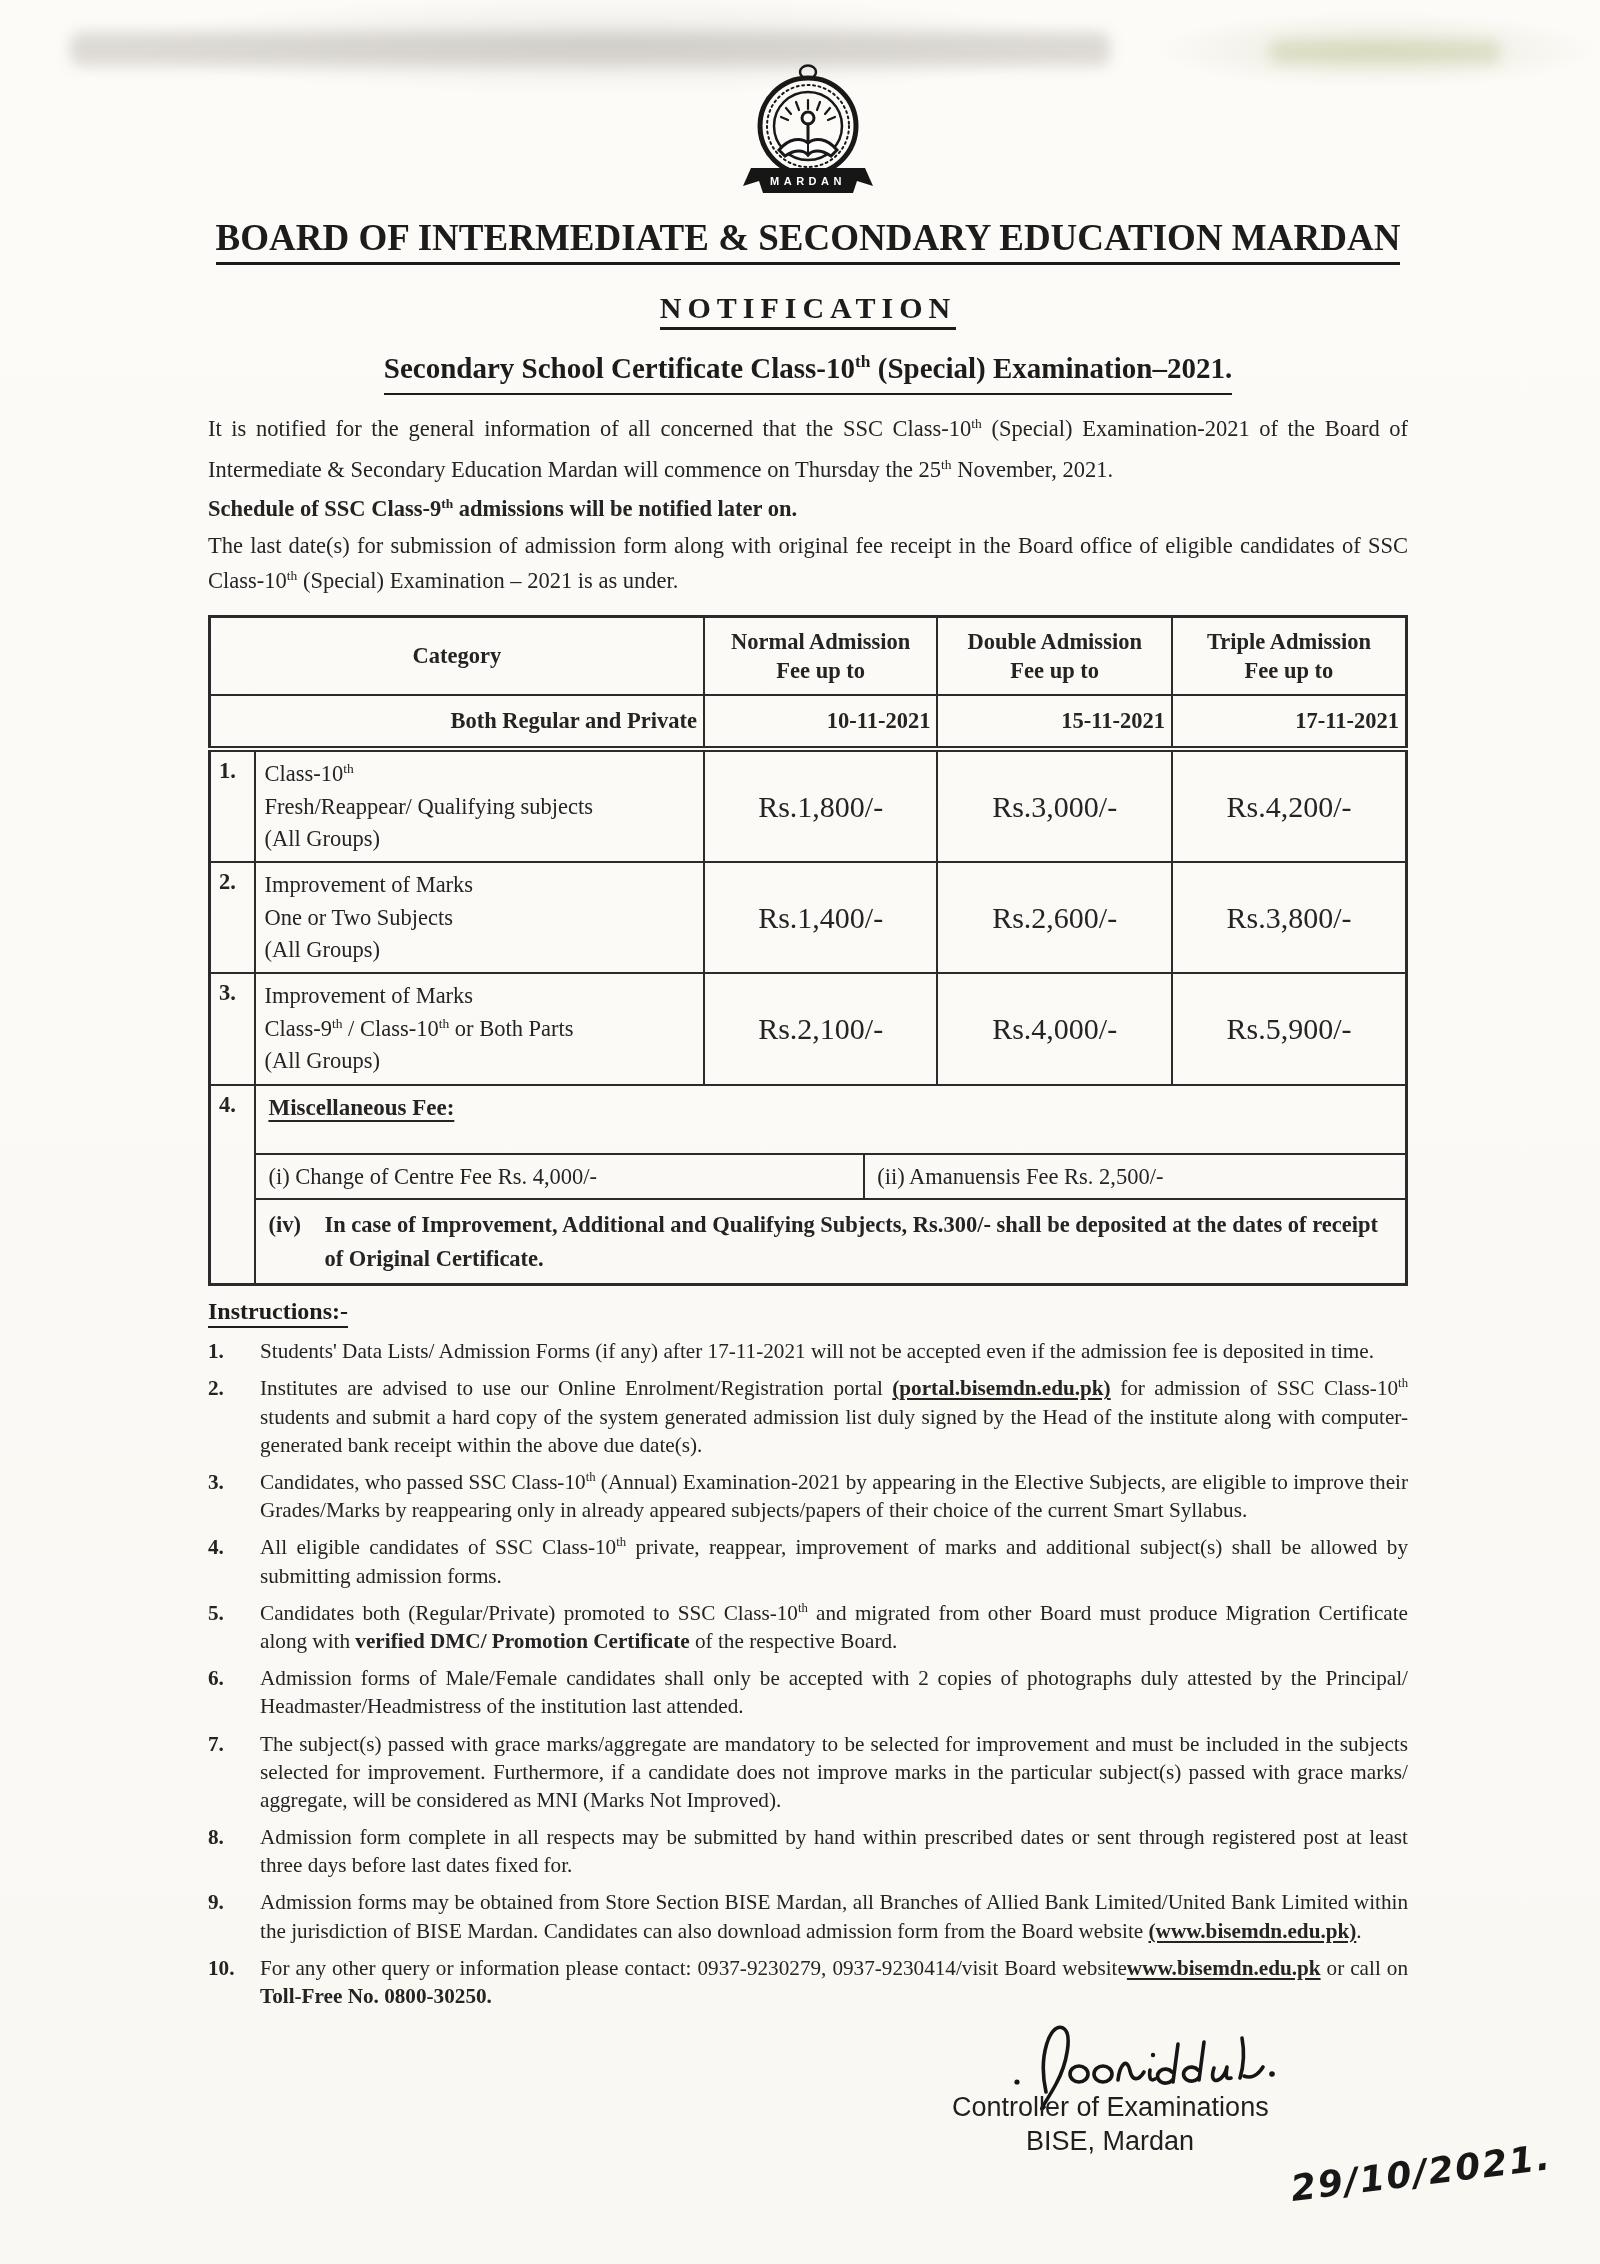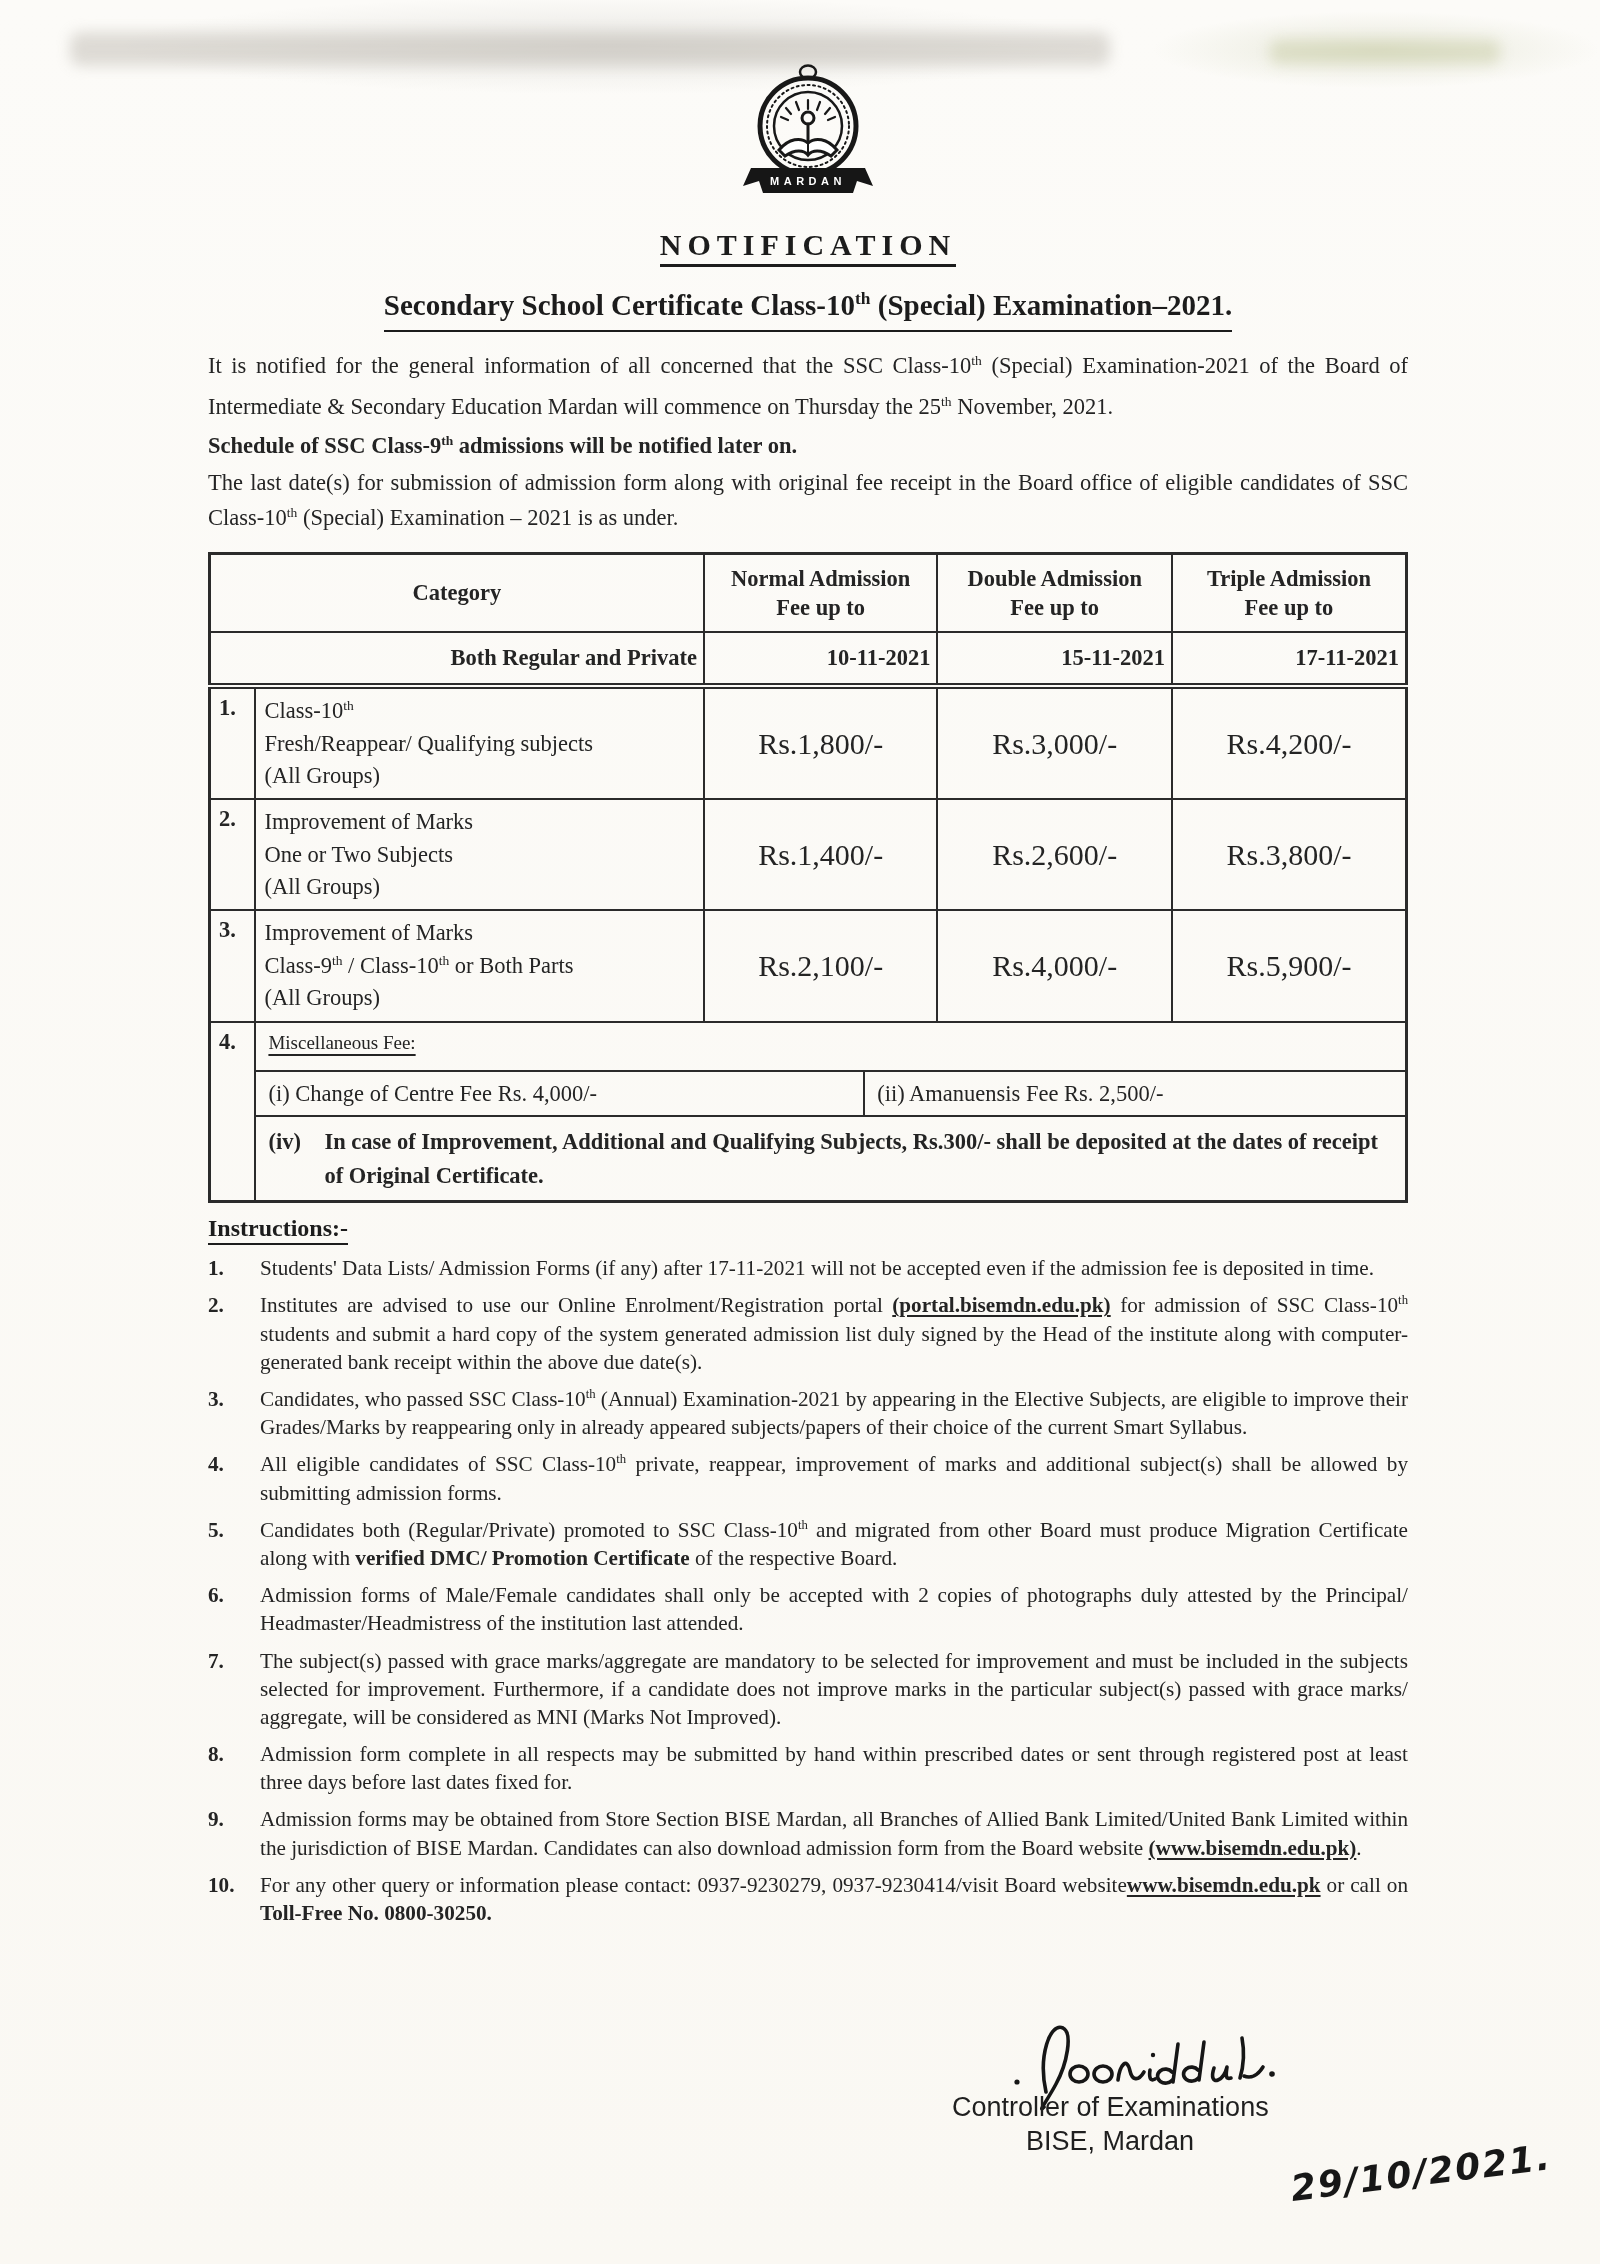--- a/index.html
+++ b/index.html
@@ -36,21 +36,21 @@
   sup{font-size:60%;line-height:0;}
 
   table.fee-table{border-collapse:collapse;width:100%;margin-top:16px;font-size:22.5px;border:3px solid #2b2b2b;}
   .fee-table td{border:2px solid #2b2b2b;padding:6px 8px;vertical-align:top;}
   .thead td{text-align:center;font-weight:700;line-height:1.3;padding:9px 6px;vertical-align:middle;}
   .subhead td{text-align:right;font-weight:700;padding:12px 6px;border-bottom:6px double #2b2b2b;}
   td.num{text-align:left;font-weight:700;padding:6px 4px 6px 8px;}
   td.cat div{line-height:1.35;padding:1px 0;}
   td.fee{text-align:center;vertical-align:middle;font-size:30px;}
   .misc-cell{padding:0 !important;}
-  .misc-heading{font-weight:400;text-decoration:underline;text-decoration-thickness:2px;text-underline-offset:5px;padding:9px 12px 16px;font-size:19px;}
+  .misc-heading{font-weight:700;text-decoration:underline;text-decoration-thickness:2px;text-underline-offset:5px;padding:9px 12px 32px;font-size:23px;}
   .misc-sub{display:grid;grid-template-columns:53% 47%;border-top:2px solid #2b2b2b;}
   .misc-sub>div{padding:7px 12px;line-height:1.3;}
   .misc-sub>div:first-child{border-right:2px solid #2b2b2b;}
   .misc-iv{border-top:2px solid #2b2b2b;padding:8px 12px;font-weight:700;display:grid;grid-template-columns:56px 1fr;line-height:1.5;}
 
   .instr-head{margin-top:12px;font-size:24px;font-weight:700;color:#1d1d1d;}
   .instr-head span{display:inline-block;border-bottom:2.5px solid #1d1d1d;padding-bottom:1px;}
   .items{margin-top:6px;}
   .item{display:grid;grid-template-columns:52px 1fr;margin-top:9px;font-size:21.2px;line-height:1.33;}
   .item-no{font-weight:700;}
@@ -96,20 +96,21 @@
 
           <path d="M60,88 C70,76 82,75 89,81 C96,75 108,76 118,88 L112,94 C102,87 93,88 89,93 C85,88 76,87 66,94 Z" stroke-width="3" fill="#fff"></path>
           <line x1="89" y1="81" x2="89" y2="93" stroke-width="2"></line>
         </g>
 
         <path d="M32,106 L146,106 L154,124 L138,119 L134,131 L44,131 L40,119 L24,124 Z" fill="#161616"></path>
         <text x="89" y="123" text-anchor="middle" font-size="11" font-weight="bold" letter-spacing="4.5" fill="#ffffff" font-family="Liberation Sans, sans-serif">MARDAN</text>
       </svg>
     </div>
 
+    <h1 class="board-title"><span>BOARD OF INTERMEDIATE &amp; SECONDARY EDUCATION MARDAN</span></h1>
     <h2 class="notif"><span>NOTIFICATION</span></h2>
     <h3 class="subtitle"><span>Secondary School Certificate Class-10<sup>th</sup> (Special) Examination–2021.</span></h3>
 
     <p class="intro just">It is notified for the general information of all concerned that the SSC Class-10<sup>th</sup> (Special) Examination-2021 of the Board of Intermediate &amp; Secondary Education Mardan will commence on Thursday the 25<sup>th</sup> November, 2021.</p>
     <p class="intro bold">Schedule of SSC Class-9<sup>th</sup> admissions will be notified later on.</p>
     <p class="intro tight just">The last date(s) for submission of admission form along with original fee receipt in the Board office of eligible candidates of SSC Class-10<sup>th</sup> (Special) Examination – 2021 is as under.</p>
 
     <table class="fee-table">
       <colgroup>
           <col style="width:46px">

